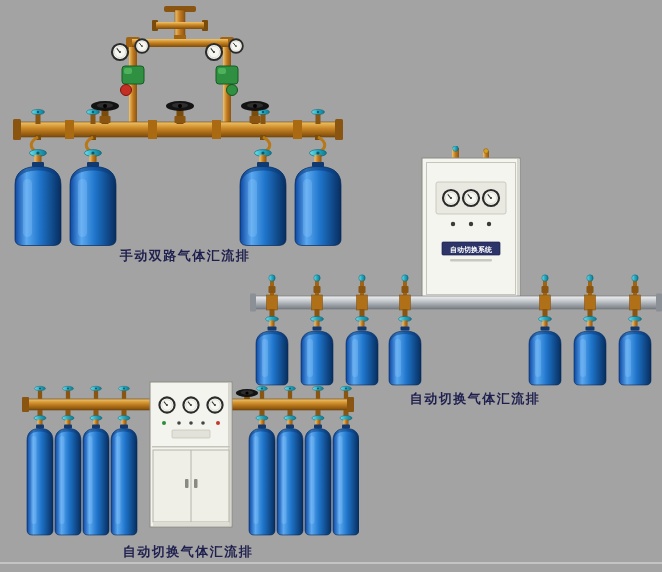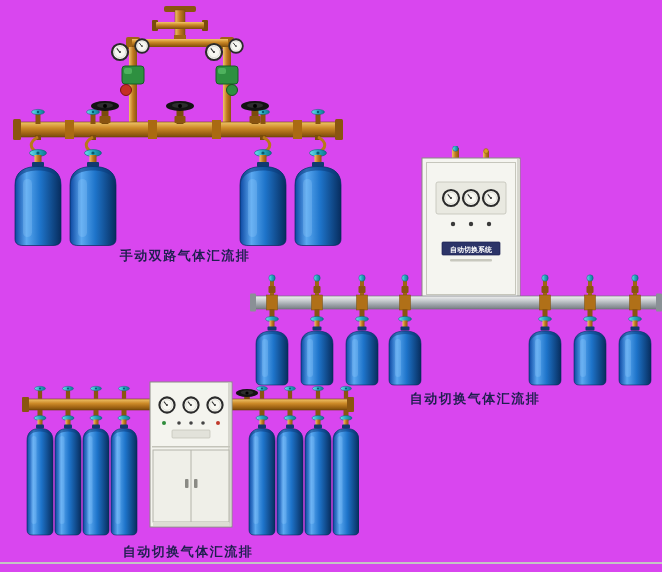--- a/index.html
+++ b/index.html
@@ -1,20 +1,20 @@
 <!DOCTYPE html>
 <html><head>
 <meta charset="utf-8">
 <style>
   html,body{margin:0;padding:0;}
   body{
     width:662px;height:572px;background:#ffffff;
     font-family:"Liberation Sans",sans-serif;
   }
-  .stage{position:relative;width:662px;height:572px;overflow:hidden;background:#d946ef;}
+  .stage{position:relative;width:662px;height:572px;overflow:hidden;background:#a3a3a3;}
   .illus{position:absolute;}
   .caption{
     position:absolute;width:200px;text-align:center;
     font-size:13px;font-weight:bold;letter-spacing:1.5px;color:#1f1f4f;
   }
   #cap1{left:85px;top:247px;}
   #cap2{left:375px;top:390px;}
   #cap3{left:88px;top:543px;}
   .bottom-rule{position:absolute;left:0;top:562px;width:662px;height:2px;background:#c4c4c4;}
 </style>

